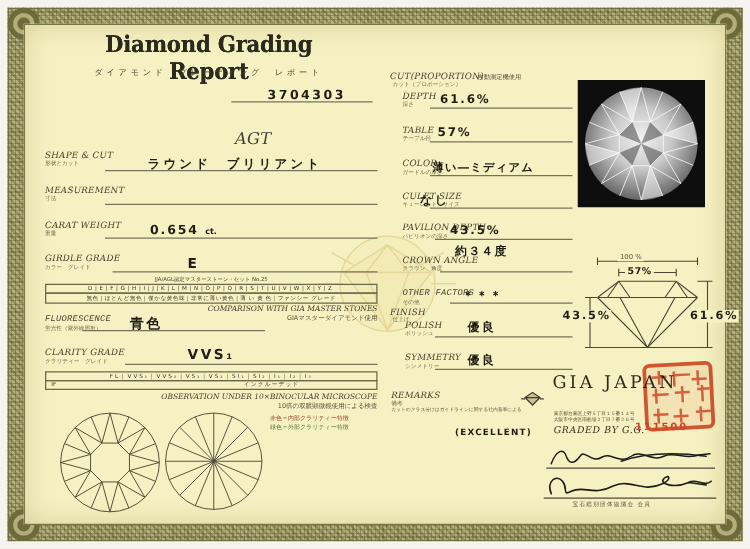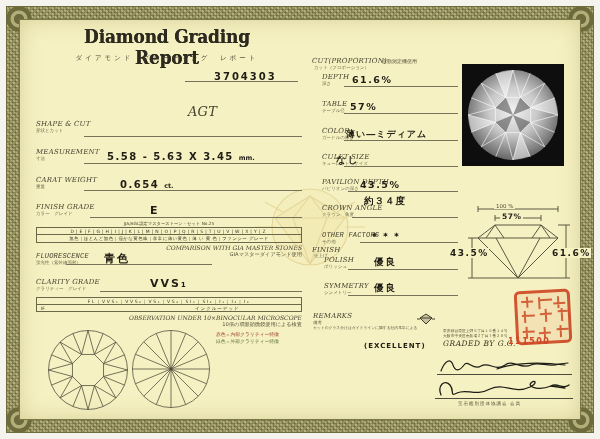--- a/index.html
+++ b/index.html
@@ -50,33 +50,33 @@
   </svg>
 
   <div class="title" style="left:60px;top:27px;width:214px;">Diamond Grading Report</div>
   <div class="tiny" style="left:60px;top:54px;width:214px;text-align:center;font-size:6.5px;letter-spacing:3px;color:#4a4733;">ダイアモンド　グレーディング　レポート</div>
   <div class="lbl" style="left:188px;top:72px;font-size:13px;margin-top:32px;">AGT</div>
   <div class="val" style="left:214px;top:71px;font-size:10px;letter-spacing:2px;">3704303</div>
   <div class="fline" style="left:185px;top:81px;width:113px;"></div>
 
   <div class="lbl" style="left:36px;top:120px;">SHAPE &amp; CUT</div>
   <div class="sub" style="left:36px;top:128px;">形状とカット</div>
+  <div class="val" style="left:118px;top:124px;letter-spacing:2.5px;">ラウンド　ブリリアント</div>
   <div class="fline" style="left:84px;top:136px;width:218px;"></div>
 
   <div class="lbl" style="left:36px;top:148px;">MEASUREMENT</div>
   <div class="sub" style="left:36px;top:156px;">寸法</div>
-  <div class="val" style="left:107px;top:151px;"><span>5.58 - 5.63 X 3.45</span> <span class="unit">mm.</span></div>
   <div class="fline" style="left:84px;top:163px;width:218px;"></div>
 
   <div class="lbl" style="left:36px;top:176px;">CARAT WEIGHT</div>
   <div class="sub" style="left:36px;top:184px;">重量</div>
   <div class="val" style="left:120px;top:179px;"><span>0.654</span> <span class="unit">ct.</span></div>
   <div class="fline" style="left:84px;top:190px;width:218px;"></div>
 
-  <div class="lbl" style="left:36px;top:203px;">FINISH GRADE</div>
+  <div class="lbl" style="left:36px;top:203px;">GIRDLE GRADE</div>
   <div class="sub" style="left:36px;top:211px;">カラー　グレイド</div>
   <div class="val" style="left:150px;top:204px;font-size:11px;">E</div>
   <div class="fline" style="left:90px;top:217px;width:212px;"></div>
 
   <div class="tiny" style="left:36px;top:221px;width:266px;text-align:center;font-size:4.3px;color:#4c4834;">JJA/AGL認定マスターストーン・セット No.25</div>
   <div class="scalebox" style="left:36px;top:227px;width:266px;height:8px;font-size:4.5px;letter-spacing:2.1px;color:#3c3a2b;">D|E|F|G|H|I|J|K|L|M|N|O|P|Q|R|S|T|U|V|W|X|Y|Z</div>
   <div class="scalebox" style="left:36px;top:234.4px;width:266px;height:9px;font-size:4.5px;letter-spacing:.4px;color:#3c3a2b;">無色｜ほとんど無色｜僅かな黄色味｜非常に薄い黄色｜薄 い 黄 色｜ファンシー グレード</div>
   <div class="noteEn" style="left:140px;top:244px;width:162px;">COMPARISON WITH GIA MASTER STONES</div>
   <div class="tiny" style="left:140px;top:251px;width:162px;text-align:right;font-size:5.2px;">GIAマスターダイアモンド使用</div>
 
@@ -216,20 +216,21 @@
       <path d="M30,38 H110 M30,38 L47,25 H93 L110,38 M30,38 L70,78 L110,38"></path>
       <path d="M47,25 L56,38 M93,25 L84,38 M47,25 L38,38 M93,25 L102,38 M70,78 L48,38 M70,78 L92,38"></path>
       <path d="M24,38 V78 M20,38 H30 M20,78 H70 M118,25 V78 M110,25 H122 M70,78 H122"></path>
     </g>
   </svg>
   <div class="tiny" style="left:494px;top:203px;font-size:5.5px;background:#f6f1c2;padding:0 2px;">100 %</div>
   <div class="val" style="left:500px;top:212px;font-size:7.5px;background:#f6f1c2;padding:0 2px;letter-spacing:.5px;">57%</div>
   <div class="val" style="left:450px;top:248px;font-size:9px;background:#f6f1c2;">43.5%</div>
   <div class="val" style="left:552px;top:248px;font-size:9px;background:#f6f1c2;">61.6%</div>
 
+  <div style="position:absolute;left:442px;top:298px;font:14px 'DejaVu Serif',serif;letter-spacing:2.5px;color:#2e2c22;">GIA JAPAN</div>
   <div class="tiny" style="left:443px;top:328px;font-size:3.8px;">東京都台東区上野５丁目１５番１４号</div>
   <div class="tiny" style="left:443px;top:333px;font-size:3.8px;">大阪市中央区南船場２丁目７番２６号</div>
   <div style="position:absolute;left:443px;top:339px;font:italic 7.5px 'DejaVu Serif',serif;color:#35321f;letter-spacing:.5px;">GRADED BY G.G.</div>
 
   <svg style="left:514px;top:289px;transform:rotate(-3deg);mix-blend-mode:multiply;opacity:.9;" width="58" height="56" viewBox="0 0 58 56">
     <rect x="2.5" y="2.5" width="53" height="51" rx="4" fill="rgba(230,92,50,0.10)" stroke="#d5492a" stroke-width="3"></rect>
     <g stroke="#d5492a" stroke-width="2" fill="none" opacity=".92">
       <path d="M8,12 h12 M14,7 v11 M26,8 v12 M26,11 h13 M45,8 v12 M40,15 h12"></path>
       <path d="M8,26 h13 M11,21 v12 M26,25 h12 M32,20 v13 M44,23 h10 M48,20 v13"></path>
       <path d="M8,42 h12 M12,37 v12 M24,44 h12 M30,38 v11 M42,41 h12 M46,37 v12"></path>

